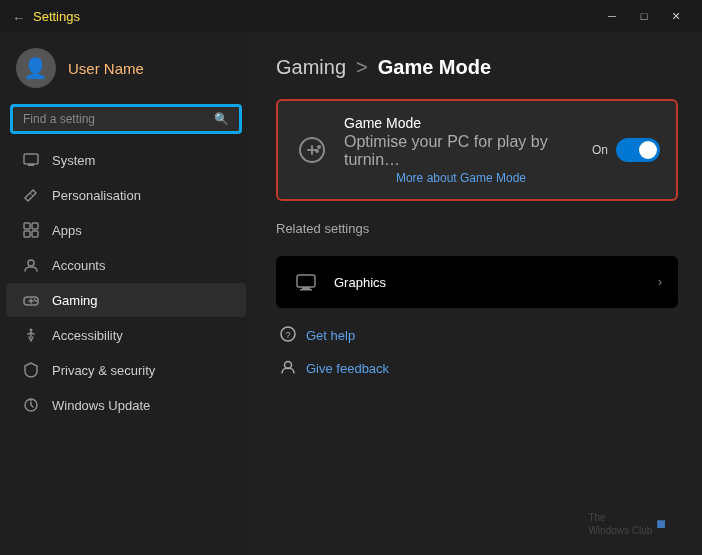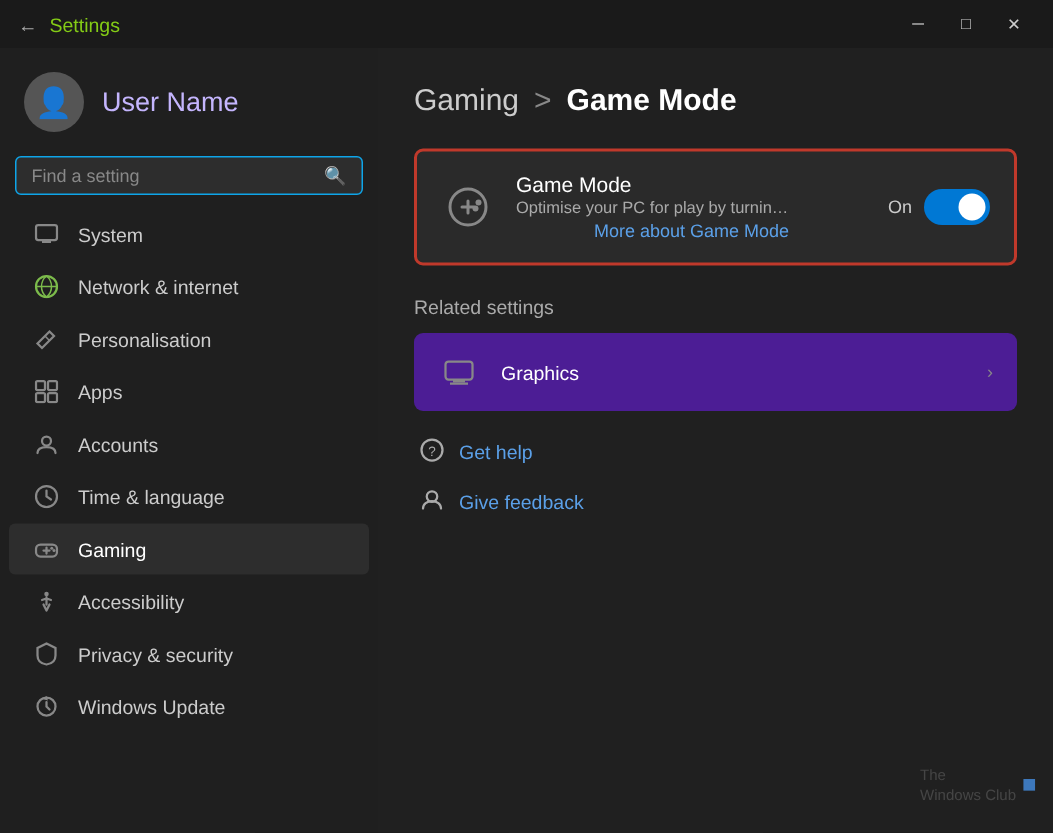--- a/index.html
+++ b/index.html
@@ -26,21 +26,21 @@
       align-items: center;
       gap: 8px;
     }
     .title-bar-back {
       font-size: 13px;
       color: #aaa;
       cursor: pointer;
     }
     .title-bar-title {
       font-size: 13px;
-      color: #84cc16;
+      color: #fde047;
     }
     .title-bar-controls {
       display: flex;
       gap: 4px;
     }
     .tb-btn {
       width: 28px;
       height: 20px;
       display: flex;
       align-items: center;
@@ -79,36 +79,36 @@
       border-radius: 50%;
       background: #555;
       display: flex;
       align-items: center;
       justify-content: center;
       font-size: 20px;
       color: #ccc;
       flex-shrink: 0;
     }
     .user-name {
-      font-size: 18px;
-      color: #c4b5fd;
+      font-size: 15px;
+      color: #fdba74;
       white-space: nowrap;
       overflow: hidden;
       text-overflow: ellipsis;
     }
 
     .search-box {
       margin: 4px 10px 8px;
       background: #2d2d2d;
       border-radius: 4px;
       display: flex;
       align-items: center;
       padding: 5px 10px;
       gap: 8px;
-      border: 1px solid #0ea5e9;
+      border: 3px solid #0ea5e9;
     }
     .search-box input {
       background: transparent;
       border: none;
       outline: none;
       color: #ccc;
       font-size: 12px;
       flex: 1;
       font-family: 'Segoe UI', sans-serif;
     }
@@ -203,21 +203,21 @@
     .gm-info {
       flex: 1;
     }
     .gm-title {
       font-size: 14px;
       color: #fff;
       font-weight: 500;
       margin-bottom: 2px;
     }
     .gm-desc {
-      font-size: 11px;
+      font-size: 16px;
       color: #aaa;
     }
     .gm-link {
       font-size: 12px;
       color: #5ba0e8;
       cursor: pointer;
       text-decoration: none;
       display: block;
       margin-top: 2px;
       text-align: center;
@@ -249,25 +249,25 @@
       width: 18px;
       height: 18px;
       background: #fff;
       border-radius: 50%;
     }
 
     
     .section-title {
       font-size: 13px;
       color: #aaa;
-      margin-bottom: 10px;
+      margin-bottom: 20px;
       font-weight: 500;
     }
     .settings-card {
-      background: #4c1d95;
+      background: #000000;
       border-radius: 6px;
       margin-bottom: 6px;
     }
     .settings-row {
       display: flex;
       align-items: center;
       gap: 14px;
       padding: 12px 16px;
       cursor: pointer;
       border-radius: 6px;
@@ -311,21 +311,21 @@
     }
     .help-link-icon {
       font-size: 14px;
       color: #aaa;
     }
 
     
     .watermark {
       position: absolute;
       bottom: 18px;
-      right: 11px;
+      right: 36px;
       font-size: 10px;
       color: rgba(255,255,255,0.15);
       display: flex;
       align-items: center;
       gap: 4px;
     }
     .watermark-blue {
       color: #4a9eff;
       font-size: 14px;
     }
@@ -365,29 +365,20 @@
             <svg width="16" height="16" viewBox="0 0 16 16" fill="none">
               <rect x="1" y="2" width="14" height="10" rx="1.5" stroke="#888" stroke-width="1.5"></rect>
               <rect x="5" y="12" width="6" height="2" fill="#888"></rect>
             </svg>
           </div>
           <span>System</span>
         </div>
         <div class="nav-item">
           <div class="nav-icon">
             <svg width="16" height="16" viewBox="0 0 16 16" fill="none">
-              <circle cx="8" cy="8" r="7" stroke="#7cbb4b" stroke-width="1.5"></circle>
-              <path d="M1 8h14M8 1a9 9 0 010 14M8 1a9 9 0 000 14" stroke="#7cbb4b" stroke-width="1"></path>
-            </svg>
-          </div>
-          <span>Network &amp; internet</span>
-        </div>
-        <div class="nav-item">
-          <div class="nav-icon">
-            <svg width="16" height="16" viewBox="0 0 16 16" fill="none">
               <path d="M10 3l3 3-8 8-3-3 8-8z" stroke="#888" stroke-width="1.5"></path>
               <path d="M7 6l3 3" stroke="#888" stroke-width="1"></path>
             </svg>
           </div>
           <span>Personalisation</span>
         </div>
         <div class="nav-item">
           <div class="nav-icon">
             <svg width="16" height="16" viewBox="0 0 16 16" fill="none">
               <rect x="1" y="1" width="6" height="6" rx="1" stroke="#888" stroke-width="1.5"></rect>
@@ -399,29 +390,20 @@
           <span>Apps</span>
         </div>
         <div class="nav-item">
           <div class="nav-icon">
             <svg width="16" height="16" viewBox="0 0 16 16" fill="none">
               <circle cx="8" cy="6" r="3" stroke="#888" stroke-width="1.5"></circle>
               <path d="M2 14c0-3 2.7-4 6-4s6 1 6 4" stroke="#888" stroke-width="1.5" stroke-linecap="round"></path>
             </svg>
           </div>
           <span>Accounts</span>
-        </div>
-        <div class="nav-item">
-          <div class="nav-icon">
-            <svg width="16" height="16" viewBox="0 0 16 16" fill="none">
-              <circle cx="8" cy="8" r="7" stroke="#888" stroke-width="1.5"></circle>
-              <path d="M8 4v4l3 2" stroke="#888" stroke-width="1.5" stroke-linecap="round"></path>
-            </svg>
-          </div>
-          <span>Time &amp; language</span>
         </div>
         <div class="nav-item active">
           <div class="nav-icon">
             <svg width="16" height="16" viewBox="0 0 16 16" fill="none">
               <rect x="1" y="5" width="14" height="8" rx="3" stroke="#888" stroke-width="1.5"></rect>
               <path d="M6 9h4M8 7v4" stroke="#888" stroke-width="1.5" stroke-linecap="round"></path>
               <circle cx="11.5" cy="7.5" r="1" fill="#888"></circle>
               <circle cx="13" cy="9" r="1" fill="#888"></circle>
             </svg>
           </div>

